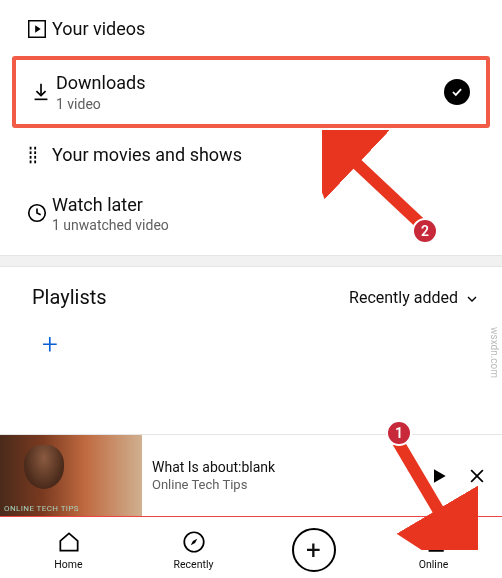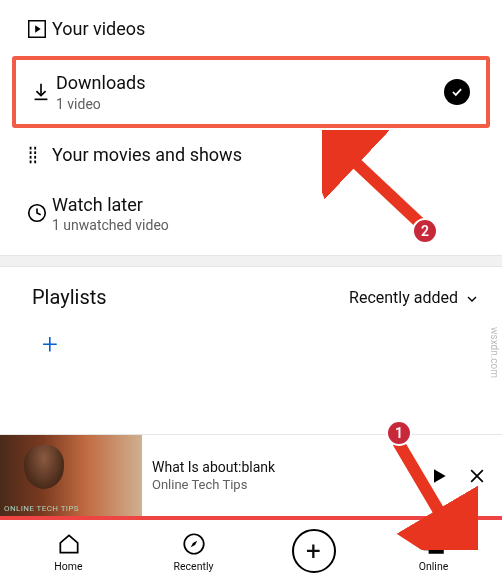--- a/index.html
+++ b/index.html
@@ -144,21 +144,21 @@
   font-size: 22px;
   color: #000;
   flex-shrink: 0;
 }
 .mini-close { font-size: 24px; margin-right: 6px; }
 .nav {
   position: absolute;
   left: 0; right: 0; bottom: 0;
   height: 62px;
   background: #fff;
-  border-top: 4px solid #ef4444;
+  border-top: 1px solid #ef4444;
   display: flex;
   justify-content: space-around;
   align-items: center;
   padding: 4px 6px 0 6px;
 }
 .nav-item {
   display: flex;
   flex-direction: column;
   align-items: center;
   gap: 2px;

